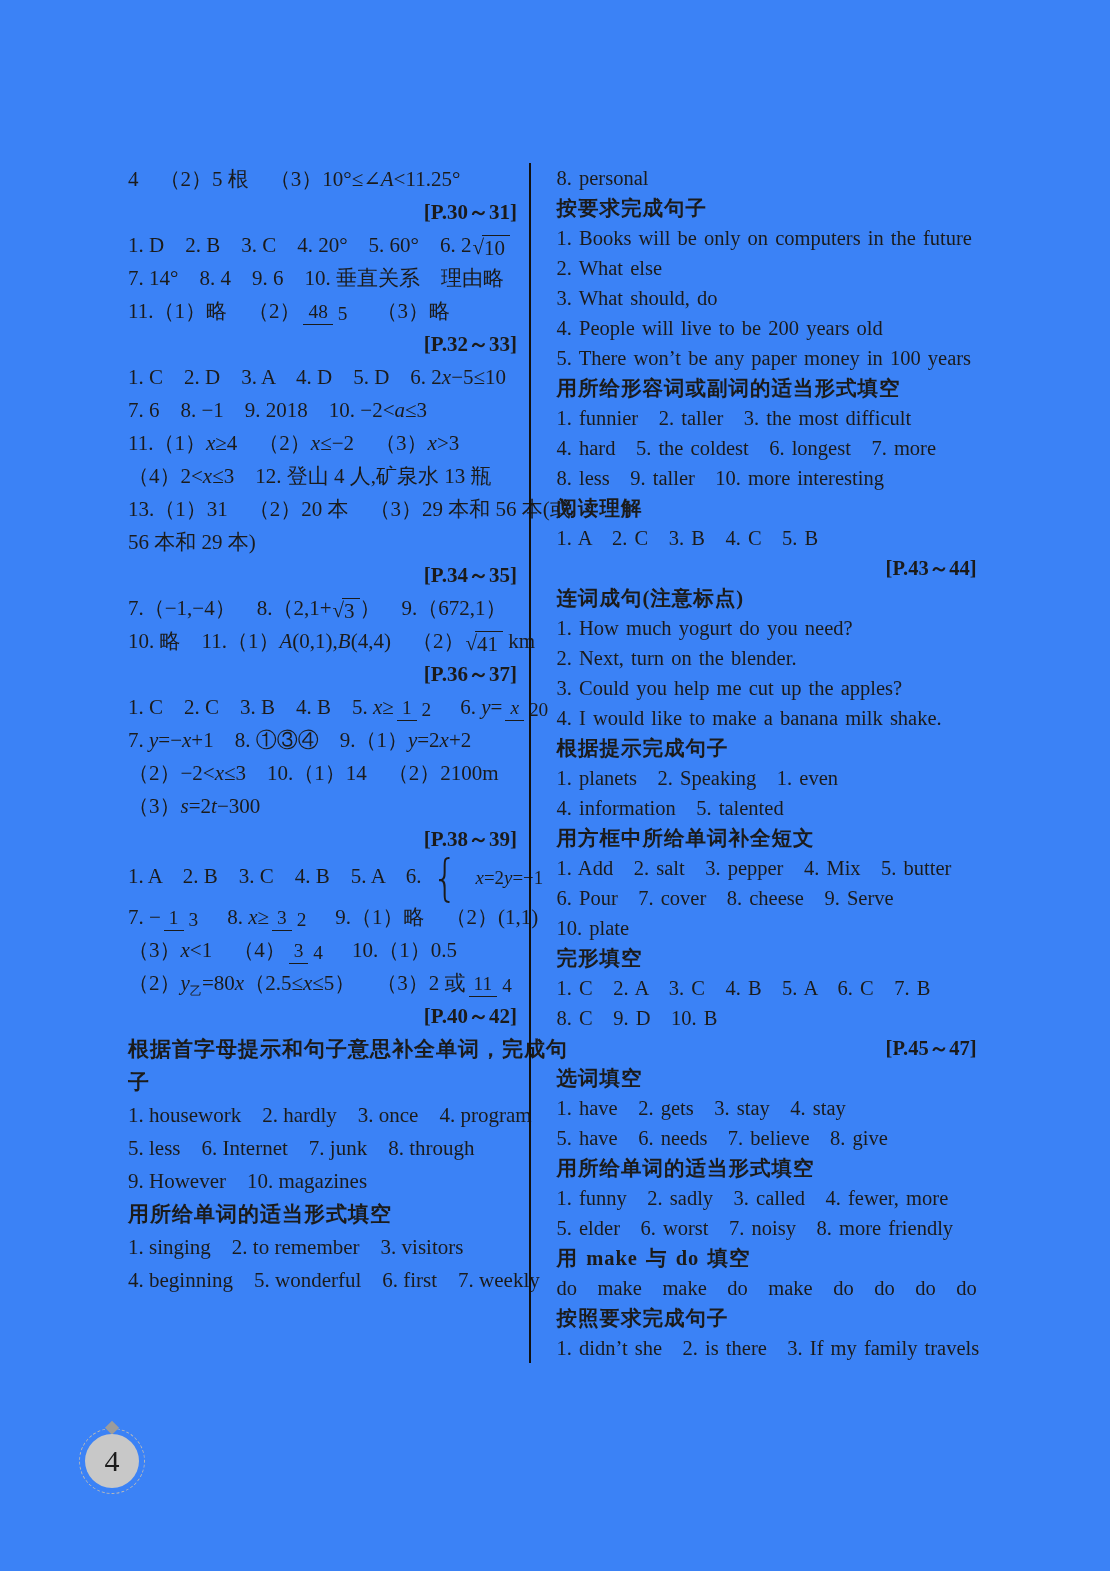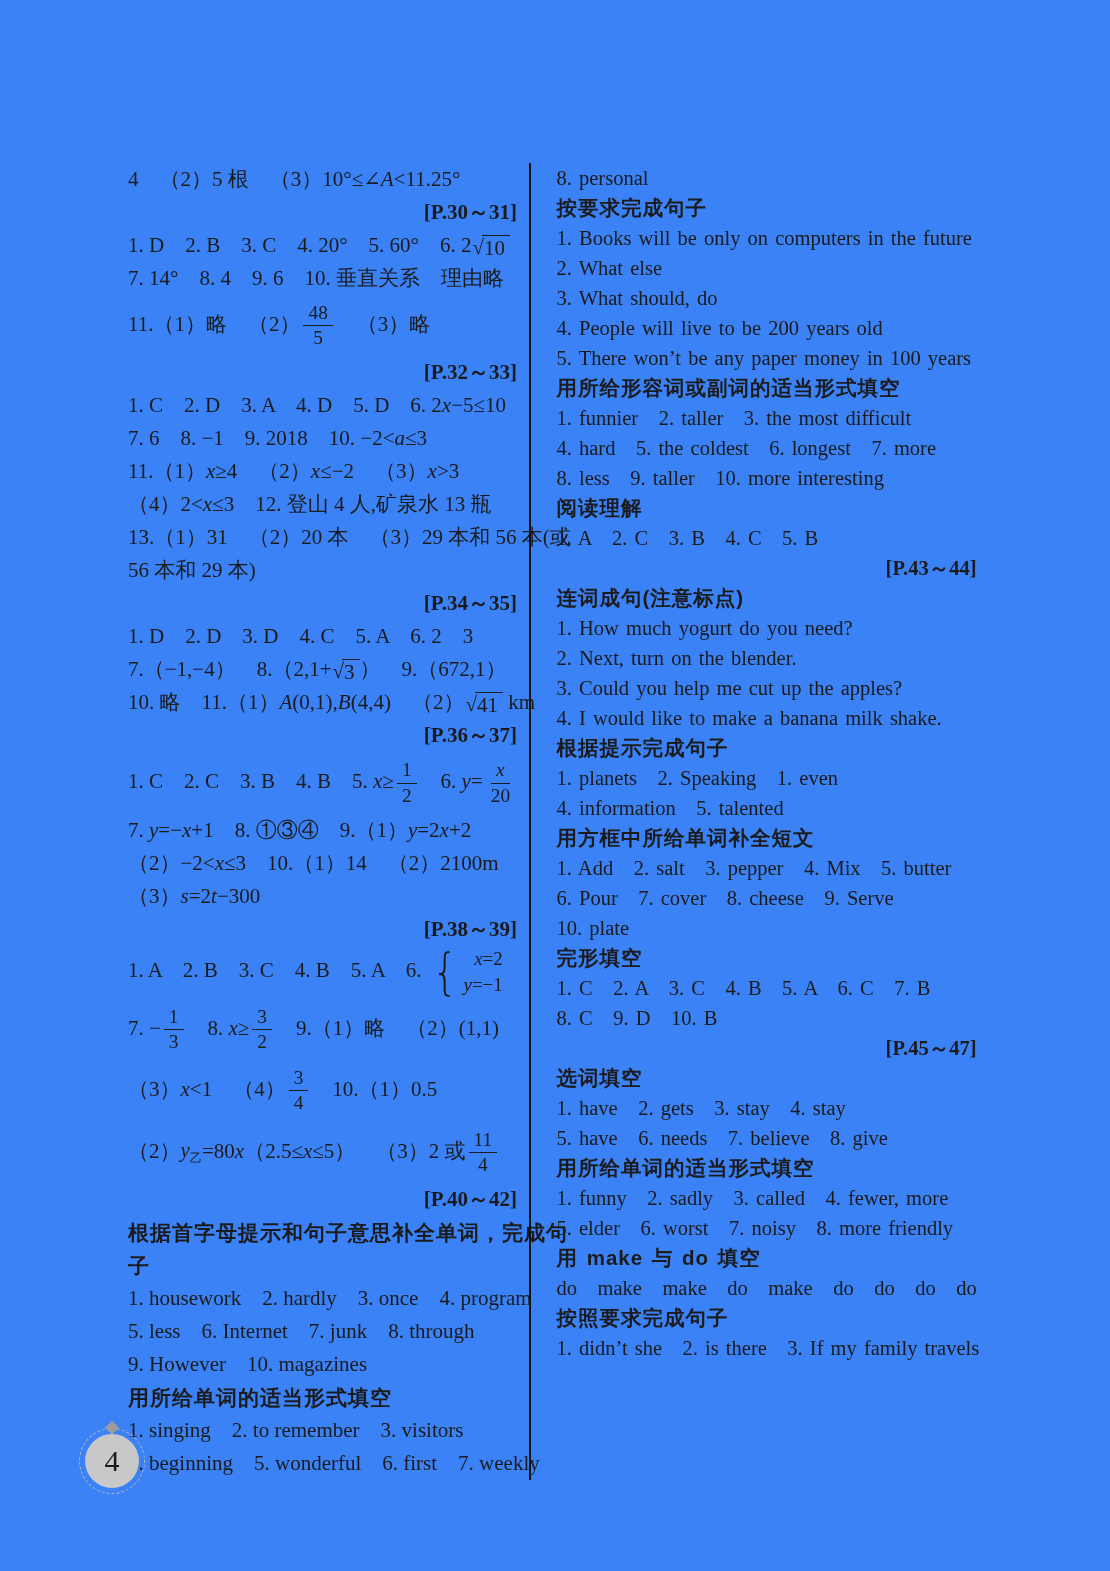--- a/index.html
+++ b/index.html
@@ -11,43 +11,43 @@
     position:absolute;left:128px;top:163px;width:860px;
     display:flex;align-items:stretch;
   }
   .col{box-sizing:border-box;}
   .col-left{width:401px;padding-right:12px;font-size:21px;line-height:33px;}
   .col-right{width:446px;padding-left:26px;font-size:20.5px;line-height:30px;word-spacing:2px;}
   .divider{width:1.5px;background:#111;}
   .ans-line{white-space:nowrap;}
   .pg-header{text-align:right;font-weight:bold;}
   .section-heading{
-    font-family:Liberation Sans, sans-serif;
+    font-family:Liberation Serif, serif;
     font-weight:700;letter-spacing:1px;white-space:nowrap;
   }
   i.var{font-family:"Liberation Serif","DejaVu Serif",serif;}
   
   .frac{
-    display:inline-flex;flex-direction:column;align-items:center;
-    vertical-align:middle;line-height:1.15;font-size:0.92em;margin:7px 3px;
+    display:inline-flex;flex-direction:row;align-items:center;
+    vertical-align:middle;line-height:1.15;font-size:0.92em;margin:1px 3px;
   }
   .frac .num{padding:0 5px 1px 5px;border-bottom:1.4px solid currentColor;}
   .frac .den{padding:1px 5px 0 5px;}
   .var-i{font-style:italic;}
   
   .sqrt{display:inline-flex;align-items:flex-start;vertical-align:baseline;margin-left:1px;}
   .sqrt .radsym{line-height:1;transform:translateY(1.5px);}
   .sqrt .radv{border-top:1.5px solid currentColor;padding:0 5px 0 2px;margin-left:-2px;line-height:1.15;}
   
   .cases{display:inline-flex;align-items:center;vertical-align:middle;margin-left:2px;}
   .cases-brace{
     font-family:"DejaVu Sans",sans-serif;font-size:50px;font-weight:200;
     line-height:0.9;transform:scaleX(0.8);
   }
-  .cases-rows{display:inline-flex;flex-direction:column;font-size:0.9em;line-height:1.4;margin-left:3px;text-align:right;}
+  .cases-rows{display:inline-flex;flex-direction:row;font-size:0.9em;line-height:1.4;margin-left:15px;}
   
   .subwrap sub{font-size:0.58em;line-height:0;}
   
   .badge{position:absolute;left:79px;top:1428px;width:66px;height:66px;}
   .badge-dashed{
     position:absolute;left:0;top:0;right:0;bottom:0;
     border:1.6px dashed #b9b9b9;border-radius:50%;
   }
   .badge-circle{
     position:absolute;left:6px;top:6px;width:54px;height:54px;border-radius:50%;
@@ -77,21 +77,20 @@
             <span class="den">5</span>
           </span><span class="tx">　（3）略</span></div>
         <div class="pg-header">[P.32～33]</div>
         <div class="ans-line"><span class="tx">1. C　2. D　3. A　4. D　5. D　6. 2</span><i class="var">x</i><span class="tx">−5≤10</span></div>
         <div class="ans-line"><span class="tx">7. 6　8. −1　9. 2018　10. −2&lt;</span><i class="var">a</i><span class="tx">≤3</span></div>
         <div class="ans-line"><span class="tx">11.（1）</span><i class="var">x</i><span class="tx">≥4　（2）</span><i class="var">x</i><span class="tx">≤−2　（3）</span><i class="var">x</i><span class="tx">&gt;3</span></div>
         <div class="ans-line"><span class="tx">（4）2&lt;</span><i class="var">x</i><span class="tx">≤3　12. 登山 4 人,矿泉水 13 瓶</span></div>
         <div class="ans-line"><span class="tx">13.（1）31　（2）20 本　（3）29 本和 56 本(或</span></div>
         <div class="ans-line"><span class="tx">56 本和 29 本)</span></div>
         <div class="pg-header">[P.34～35]</div>
-        <div class="ans-line"><span class="tx">1. D　2. D　3. D　4. C　5. A　6. 2　3</span></div>
         <div class="ans-line"><span class="tx">7.（−1,−4）　8.（2,1+</span><span class="sqrt">
             <span class="radsym">√</span>
             <span class="radv">3</span>
           </span><span class="tx">）　9.（672,1）</span></div>
         <div class="ans-line"><span class="tx">10. 略　11.（1）</span><i class="var">A</i><span class="tx">(0,1),</span><i class="var">B</i><span class="tx">(4,4)　（2）</span><span class="sqrt">
             <span class="radsym">√</span>
             <span class="radv">41</span>
           </span><span class="tx"> km</span></div>
         <div class="pg-header">[P.36～37]</div>
         <div class="ans-line"><span class="tx">1. C　2. C　3. B　4. B　5. </span><i class="var">x</i><span class="tx">≥</span><span class="frac">

